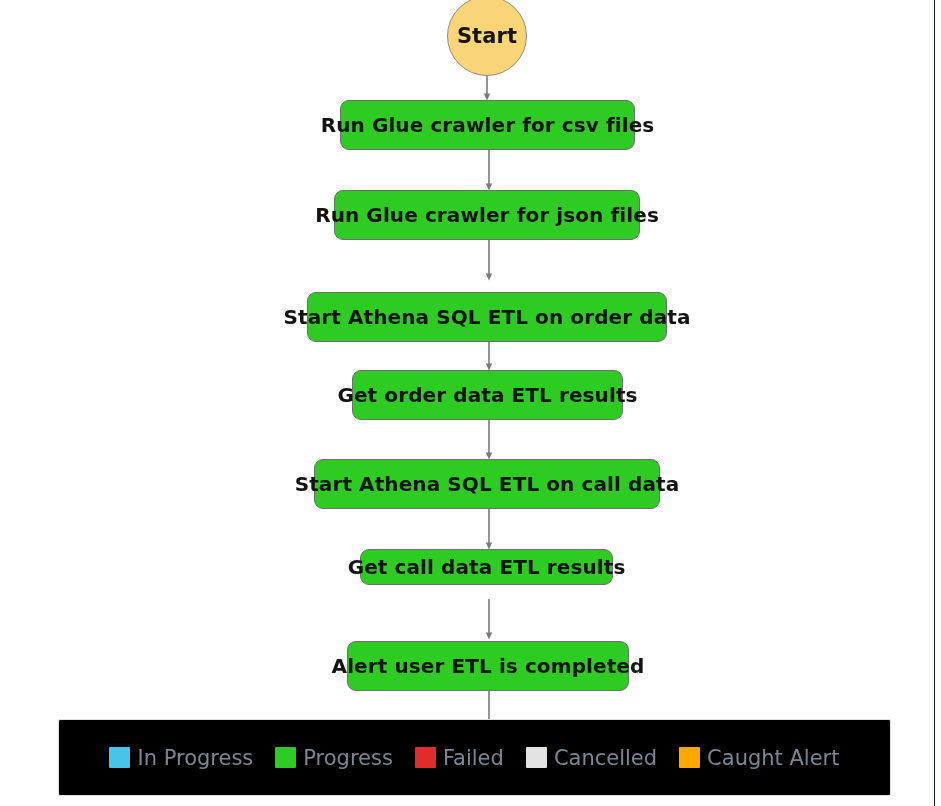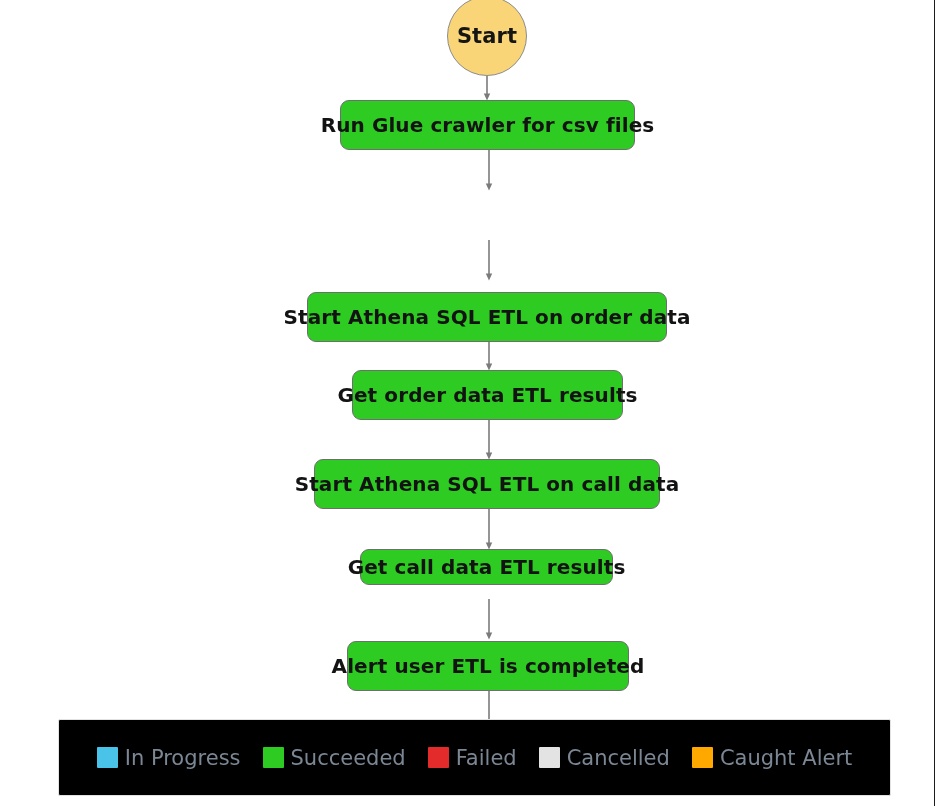--- a/index.html
+++ b/index.html
@@ -131,20 +131,23 @@
   </svg>
 
   <div class="start-node" style="left:447px; top:-4px; width:80px; height:80px;">
     <span>Start</span>
   </div>
 
   <div class="task-node" style="left:340px; top:100px; width:295px; height:50px;text-align:center;">
     <span>Run Glue crawler for csv files</span>
   </div>
 
+  <div class="task-node" style="left:334px; top:190px; width:306px; height:50px;">
+    <span>Run Glue crawler for json files</span>
+  </div>
 
   <div class="task-node" style="left:307px; top:292px; width:360px; height:50px;">
     <span>Start Athena SQL ETL on order data</span>
   </div>
 
   <div class="task-node" style="left:352px; top:370px; width:271px; height:50px;">
     <span>Get order data ETL results</span>
   </div>
 
   <div class="task-node" style="left:314px; top:459px; width:346px; height:50px;">
@@ -162,21 +165,21 @@
   <div class="legend">
     <div class="legend-row">
 
       <div class="legend-item">
         <span class="legend-swatch" style="background:#4ac3e8;"></span>
         <span class="legend-label">In Progress</span>
       </div>
 
       <div class="legend-item">
         <span class="legend-swatch" style="background:#2ecc22;"></span>
-        <span class="legend-label">Succeeded</span>
+        <span class="legend-label">Progress</span>
       </div>
 
       <div class="legend-item">
         <span class="legend-swatch" style="background:#e32b2b;"></span>
         <span class="legend-label">Failed</span>
       </div>
 
       <div class="legend-item">
         <span class="legend-swatch" style="background:#e3e3e3;"></span>
         <span class="legend-label">Cancelled</span>

